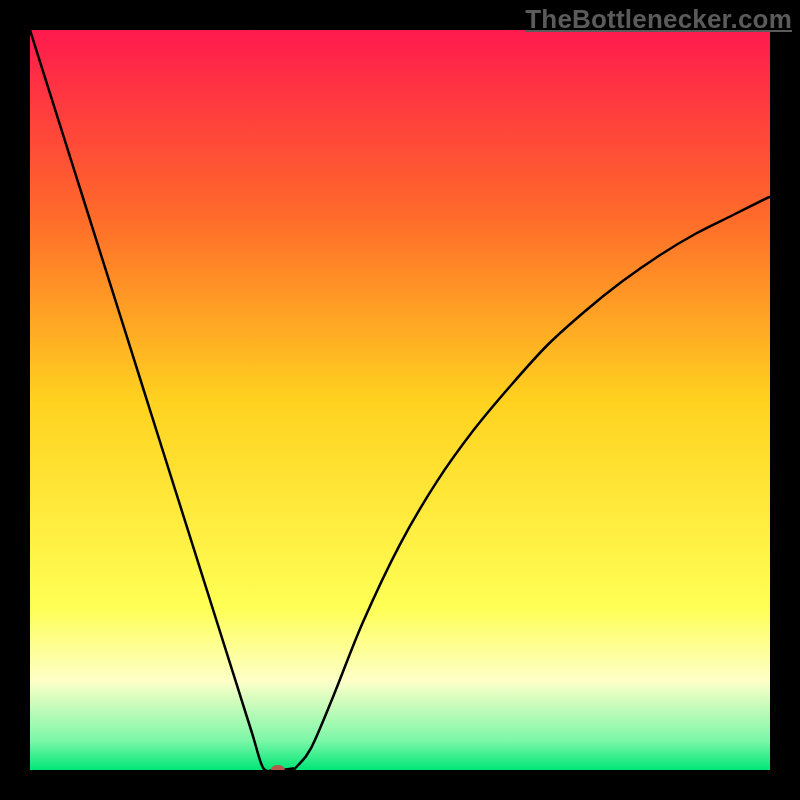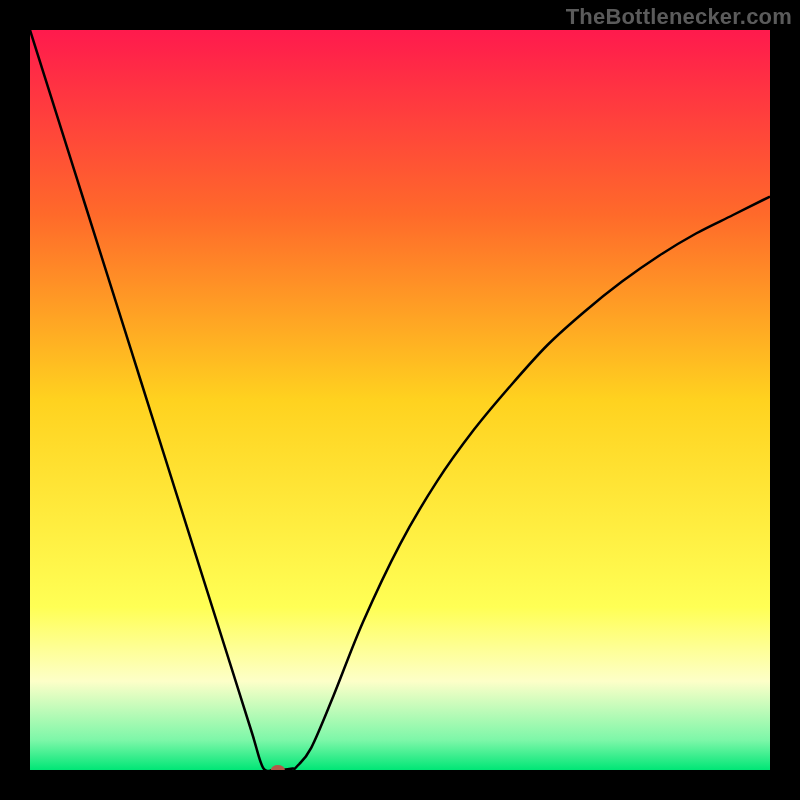--- a/index.html
+++ b/index.html
@@ -13,25 +13,26 @@
   .frame {
     position: relative;
     width: 800px;
     height: 800px;
     background: #000;
   }
   .watermark {
     position: absolute;
     top: 4px;
     right: 8px;
-    font-size: 22px;
+    font-size: 26px;
     font-weight: 600;
     color: #5b5b5b;
     letter-spacing: 0.2px;
     z-index: 10;
+    text-decoration: underline;
   }
   .plot-wrap {
     position: absolute;
     left: 30px;
     top: 30px;
     width: 740px;
     height: 740px;
   }
   svg { display: block; }
 </style>

